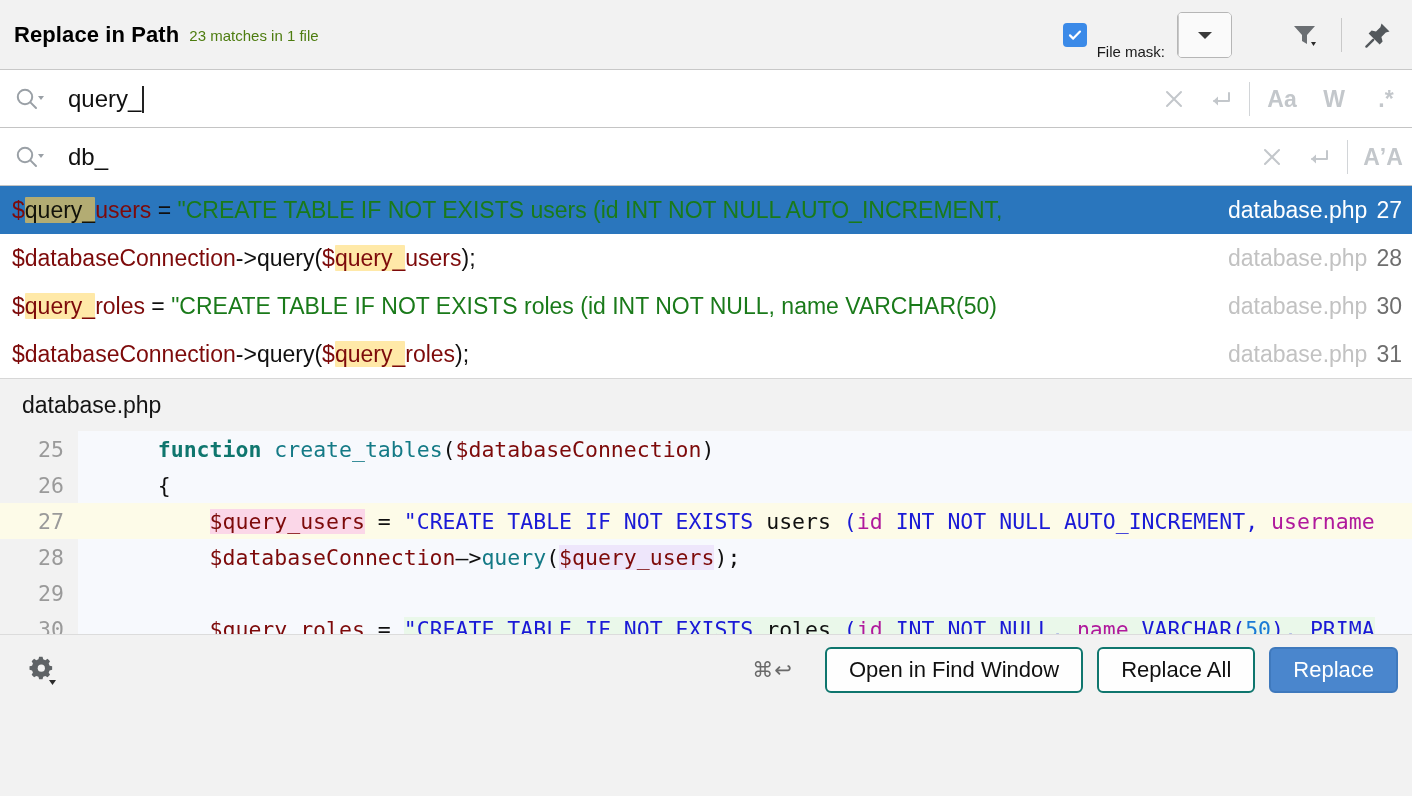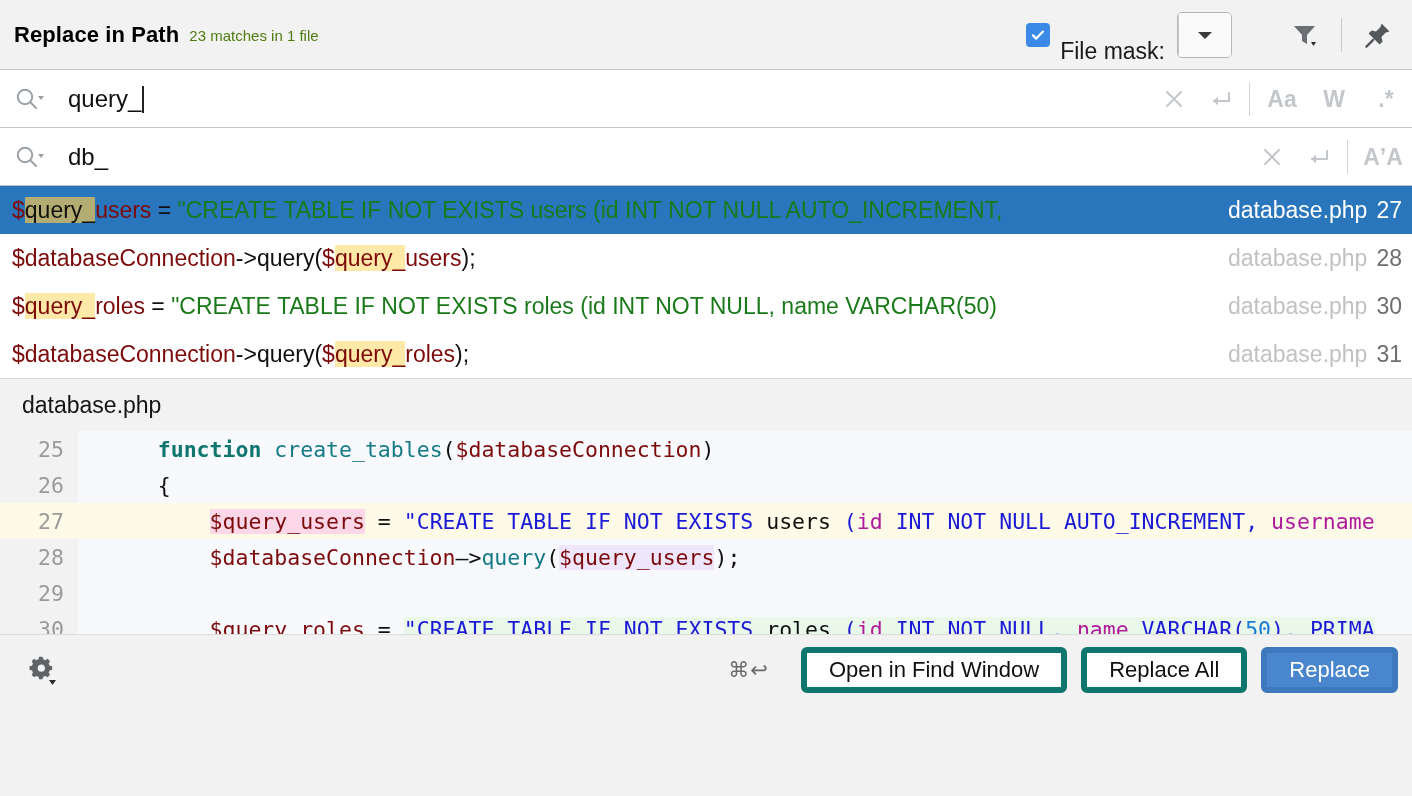--- a/index.html
+++ b/index.html
@@ -15,21 +15,21 @@
   
   .header{height:70px;flex:0 0 70px;display:flex;align-items:center;padding:0 14px 0 14px;
           background:#f2f2f2;box-sizing:border-box;position:relative;}
   .header:after{content:"";position:absolute;left:0;right:0;bottom:0;height:1px;background:#c8c8c8;}
   .title{font-size:22px;font-weight:bold;letter-spacing:0.1px;color:#000;}
   .subtitle{font-size:15px;color:#4d7c0f;margin-left:10px;}
   .header-right{margin-left:auto;display:flex;align-items:center;}
   .chk{width:24px;height:24px;border-radius:4px;background:#3b8ae8;display:flex;align-items:center;
        justify-content:center;box-sizing:border-box;}
   .chk svg{display:block;}
-  .mask-label{font-size:23px;margin-left:10px;color:#1a1a1a;margin-top:32px;}
+  .mask-label{font-size:15px;margin-left:10px;color:#1a1a1a;margin-top:32px;}
   .combo{margin-left:12px;display:flex;height:44px;border:1px solid #b6b6b6;border-radius:5px;background:#fff;overflow:hidden;}
   .combo-val{min-width:92px;padding:0 14px;display:flex;align-items:center;font-size:21px;color:#101010;background:#fff;}
   .combo-arrow{width:52px;display:flex;align-items:center;justify-content:center;background:#fafafa;border-left:1px solid #c9c9c9;}
   .sep-v{width:1px;height:34px;background:#c9c9c9;margin:0 16px;}
   .icon-btn{width:40px;height:40px;display:flex;align-items:center;justify-content:center;cursor:default;}
 
   
   .field-row{height:58px;flex:0 0 58px;display:flex;align-items:center;background:#fff;position:relative;box-sizing:border-box;}
   .field-row:after{content:"";position:absolute;left:0;right:0;bottom:0;height:1px;background:#c4c4c4;}
   .field-row.second:after{background:#c4c4c4;}
@@ -88,21 +88,21 @@
   .sqlplain{color:#101010;}
   .strg{background:#eaf8ea;}
   .mpink{background:#fbd7e8;}
   .mlav{background:#eee6fb;}
 
   
   .footer{height:71px;flex:0 0 71px;display:flex;align-items:center;padding:0 14px;box-sizing:border-box;
           background:#f2f2f2;border-top:1px solid #dcdcdc;}
   .gear{width:44px;height:44px;display:flex;align-items:center;justify-content:center;margin-left:6px;}
   .kbd{margin-left:auto;color:#6a6a6a;font-size:21px;margin-right:18px;letter-spacing:1px;}
-  .btn{height:46px;border:6px solid #0f766e;border-radius:6px;background:#fefefe;color:#101010;
+  .btn{height:46px;border:2px solid #0f766e;border-radius:6px;background:#fefefe;color:#101010;
        font-size:22px;display:flex;align-items:center;justify-content:center;padding:0 22px;margin-left:14px;
        font-family:"Liberation Sans", sans-serif;box-sizing:border-box;}
   .btn.primary{background:#4a86cd;border-color:#3f79bd;color:#fff;}
 </style>
 </head>
 <body>
 
 <div class="dialog">
 
   <div class="header">

